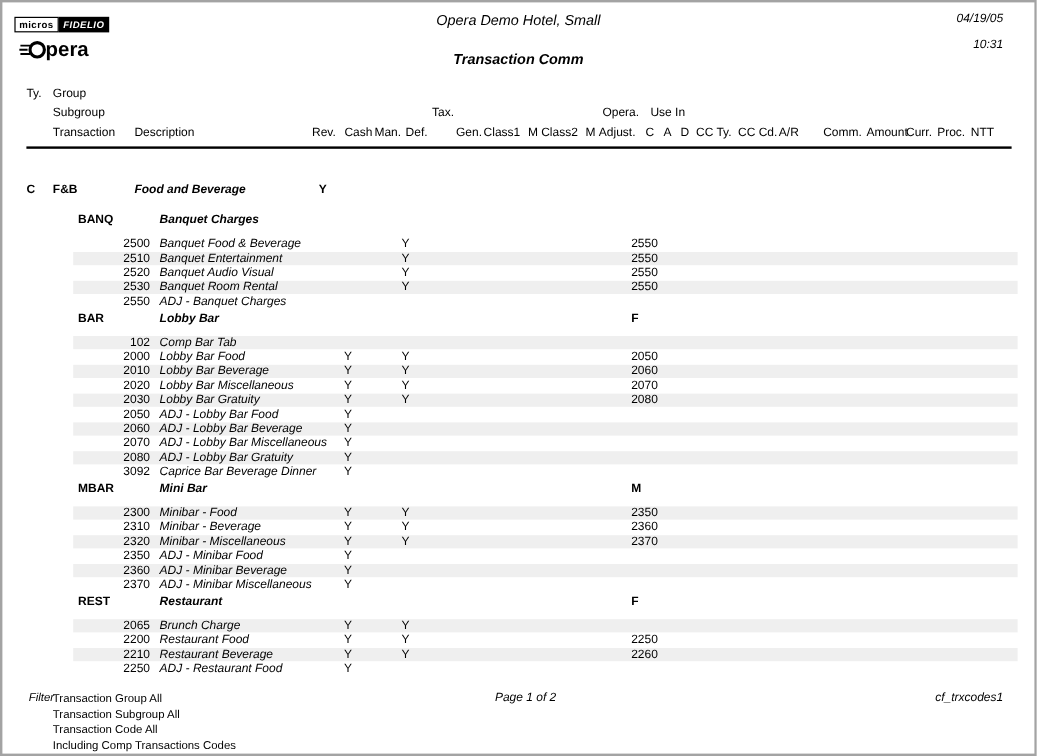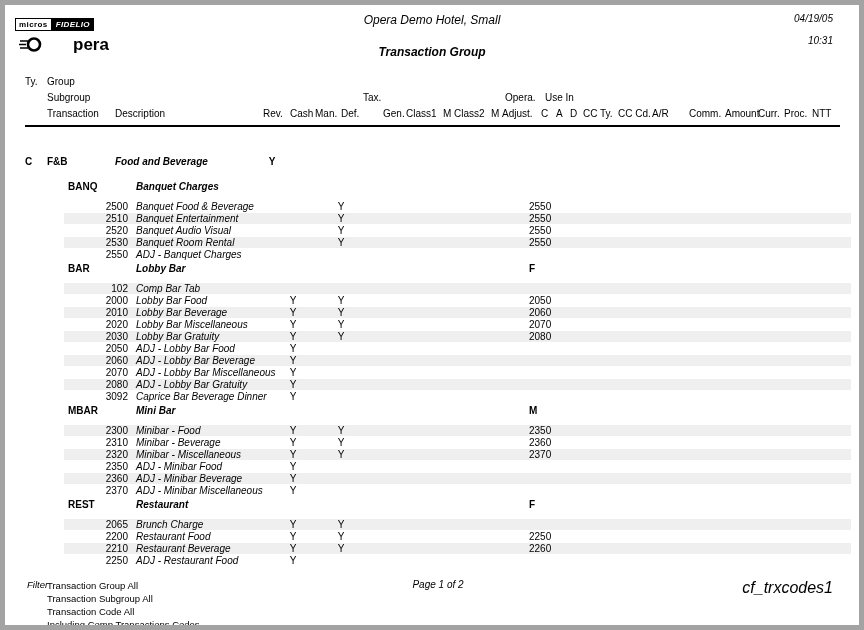--- a/index.html
+++ b/index.html
@@ -1,25 +1,25 @@
 <!DOCTYPE html>
 <html><head>
 <meta charset="utf-8">
 <style>
   * { margin:0; padding:0; box-sizing:border-box; }
   html,body { background:#fff; }
   body { width:864px; height:630px; font-family:"Liberation Sans", sans-serif; color:#000; }
-  .page { position:relative; width:864px; height:630px; border:5px solid #a3a3a3; background:#fff; overflow:hidden; }
+  .page { position:relative; width:864px; height:630px; border:2px solid #a3a3a3; background:#fff; overflow:hidden; }
 
   
   .brand { position:absolute; left:10px; top:8px; }
   .badge { display:inline-flex; align-items:stretch; font-size:8px; font-weight:bold; letter-spacing:.4px; }
   .badge .micros { border:1px solid #000; background:#fff; color:#000; padding:1px 3px; }
   .badge .fidelio { background:#000; color:#fff; padding:2px 4px; font-style:italic; }
-  .opera-logo { display:flex; align-items:center; margin-top:4px; margin-left:4px;gap:32px; }
+  .opera-logo { display:flex; align-items:center; margin-top:4px; margin-left:4px; }
   .opera-logo svg { display:block; }
   .opera-logo .opera-text { font-size:17px; font-weight:bold; letter-spacing:0; margin-left:-2px; }
 
   
   .hotel-name { position:absolute; left:0; right:0; top:8px; text-align:center; font-size:12px; font-style:italic; }
   .report-title { position:absolute; left:0; right:0; top:40px; text-align:center; font-size:12px; font-style:italic; font-weight:bold; }
   .run-date { position:absolute; right:26px; top:8px; font-size:10px; font-style:italic; }
   .run-time { position:absolute; right:26px; top:30px; font-size:10px; font-style:italic; }
 
   
@@ -44,21 +44,21 @@
   .group-row { margin-bottom:13px; }
   .section { margin-bottom:2px;margin-left:21px; }
   .section-header { margin-bottom:8px; }
 
   
   .footer { position:absolute; left:0; right:0; top:572px; font-size:9.5px; }
   .filter-label { position:absolute; left:22px; top:2px; font-style:italic; }
   .filter-lines { position:absolute; left:42px; top:2px; }
   .filter-lines div { line-height:13px; white-space:nowrap; }
   .page-number { position:absolute; left:0; right:0; top:2px; text-align:center; font-style:italic; font-size:10px;padding-left:12px; }
-  .report-id { position:absolute; right:26px; top:2px; font-style:italic; font-size:16px; }
+  .report-id { position:absolute; right:26px; top:2px; font-style:italic; font-size:10px; }
 </style>
 </head>
 <body>
 
 <div class="page">
 
   <div class="brand">
     <div class="badge">
       <span class="micros">micros</span>
         <span class="fidelio">FIDELIO</span>
@@ -68,21 +68,21 @@
         <path d="M1 6 h8 M0 9.5 h7 M1 13 h8" stroke="#000" stroke-width="1.6" fill="none"></path>
         <circle cx="15" cy="9.5" r="6" stroke="#000" stroke-width="2.6" fill="#fff"></circle>
       </svg>
       <span class="opera-text">pera</span>
     </div>
   </div>
 
   <div class="hotel-name">Opera Demo Hotel, Small</div>
   <div class="run-date">04/19/05</div>
   <div class="run-time">10:31</div>
-  <div class="report-title">Transaction Group</div>
+  <div class="report-title">Transaction Comm</div>
 
   <div class="hdr hdr-row1">
     <span style="left:20px">Ty.</span>
     <span style="left:42px">Group</span>
   </div>
   <div class="hdr hdr-row2">
     <span style="left:42px">Subgroup</span>
     <span style="left:358px">Tax.</span>
     <span style="left:500px">Opera.</span>
     <span style="left:540px">Use In</span>

